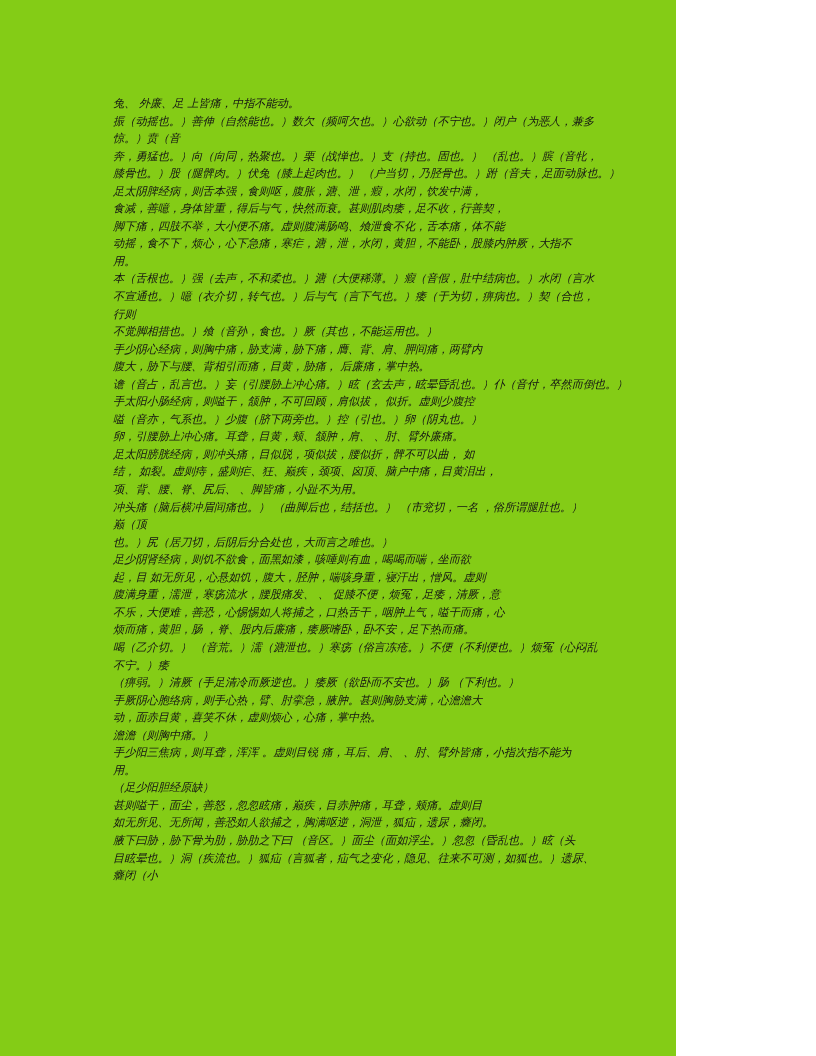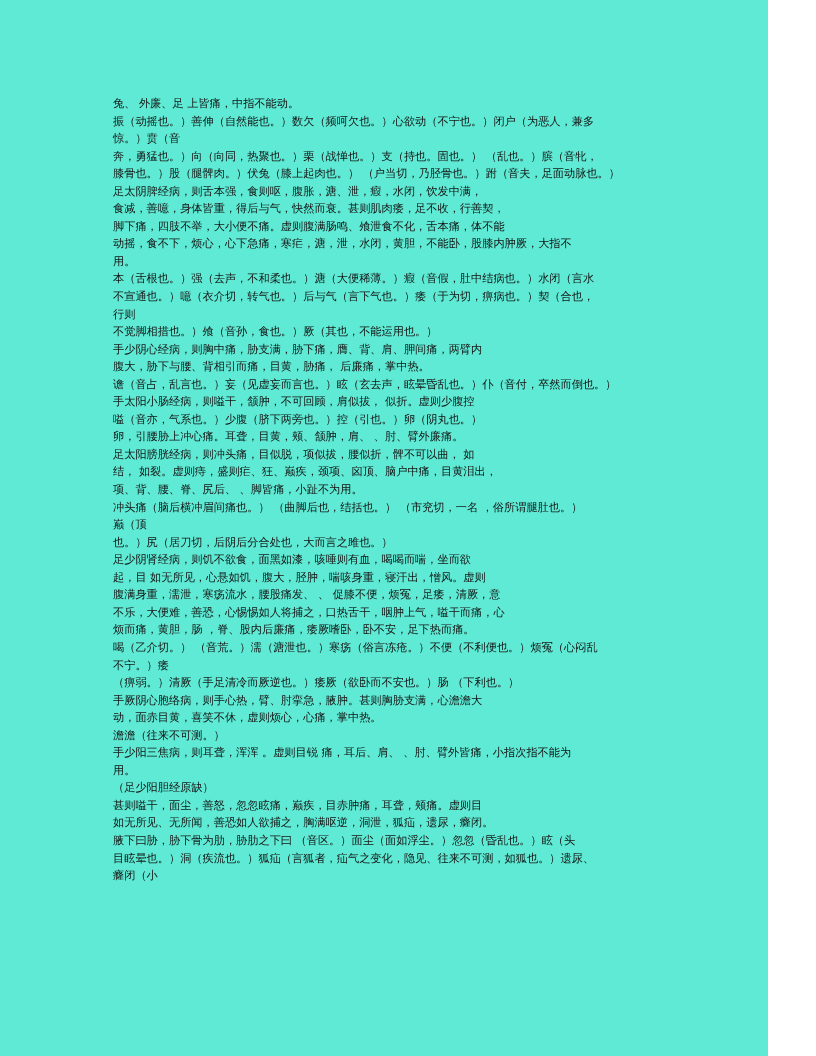--- a/index.html
+++ b/index.html
@@ -8,24 +8,25 @@
     background: #ffffff;
   }
   body {
     width: 816px;
     height: 1056px;
     overflow: hidden;
     font-family: "DejaVu Serif", "Liberation Serif", serif;
   }
   .page {
     position: relative;
-    width: 768px;
+    width: 676px;
     height: 1056px;
-    background: #5eead4;
+    background: #84cc16;
     box-sizing: border-box;
+    font-style: italic;
   }
   .text-block {
     position: absolute;
     left: 113px;
     top: 95px;
     width: 595px;
   }
   .line {
     font-family: "DejaVu Serif", "Liberation Serif", serif;
     font-size: 11.2px;
@@ -54,41 +55,41 @@
     <div class="line">食减，善噫，身体皆重，得后与气，快然而衰。甚则肌肉痿，足不收，行善契，</div>
     <div class="line">脚下痛，四肢不举，大小便不痛。虚则腹满肠鸣、飧泄食不化，舌本痛，体不能</div>
     <div class="line">动摇，食不下，烦心，心下急痛，寒疟，溏，泄，水闭，黄胆，不能卧，股膝内肿厥，大指不</div>
     <div class="line">用。</div>
     <div class="line">本（舌根也。）强（去声，不和柔也。）溏（大便稀薄。）瘕（音假，肚中结病也。）水闭（言水</div>
     <div class="line">不宣通也。）噫（衣介切，转气也。）后与气（言下气也。）痿（于为切，痹病也。）契（合也，</div>
     <div class="line">行则</div>
     <div class="line">不觉脚相措也。）飧（音孙，食也。）厥（其也，不能运用也。）</div>
     <div class="line">手少阴心经病，则胸中痛，胁支满，胁下痛，膺、背、肩、胛间痛，两臂内</div>
     <div class="line">腹大，胁下与腰、背相引而痛，目黄，胁痛， 后廉痛，掌中热。</div>
-    <div class="line">谵（音占，乱言也。）妄（见虚妄而言也。）眩（玄去声，眩晕昏乱也。）仆（音付，卒然而倒也。）</div>
+    <div class="line">谵（音占，乱言也。）妄（引腰胁上冲心痛。）眩（玄去声，眩晕昏乱也。）仆（音付，卒然而倒也。）</div>
     <div class="line">手太阳小肠经病，则嗌干，颔肿，不可回顾，肩似拔， 似折。虚则少腹控</div>
     <div class="line">嗌（音亦，气系也。）少腹（脐下两旁也。）控（引也。）卵（阴丸也。）</div>
     <div class="line">卵，引腰胁上冲心痛。耳聋，目黄，颊、颔肿，肩、 、肘、臂外廉痛。</div>
     <div class="line">足太阳膀胱经病，则冲头痛，目似脱，项似拔，腰似折，髀不可以曲， 如</div>
     <div class="line">结， 如裂。虚则痔，盛则疟、狂、巅疾，颈项、囟顶、脑户中痛，目黄泪出，</div>
     <div class="line">项、背、腰、脊、尻后、 、脚皆痛，小趾不为用。</div>
     <div class="line">冲头痛（脑后横冲眉间痛也。） （曲脚后也，结括也。） （市兖切，一名 ，俗所谓腿肚也。）</div>
     <div class="line">巅（顶</div>
     <div class="line">也。）尻（居刀切，后阴后分合处也，大而言之雎也。）</div>
     <div class="line">足少阴肾经病，则饥不欲食，面黑如漆，咳唾则有血，喝喝而喘，坐而欲</div>
     <div class="line">起，目 如无所见，心悬如饥，腹大，胫肿，喘咳身重，寝汗出，憎风。虚则</div>
     <div class="line">腹满身重，濡泄，寒疡流水，腰股痛发、 、 促膝不便，烦冤，足痿，清厥，意</div>
     <div class="line">不乐，大便难，善恐，心惕惕如人将捕之，口热舌干，咽肿上气，嗌干而痛，心</div>
     <div class="line">烦而痛，黄胆，肠 ，脊、股内后廉痛，痿厥嗜卧，卧不安，足下热而痛。</div>
     <div class="line">喝（乙介切。） （音荒。）濡（溏泄也。）寒疡（俗言冻疮。）不便（不利便也。）烦冤（心闷乱</div>
     <div class="line">不宁。）痿</div>
     <div class="line">（痹弱。）清厥（手足清冷而厥逆也。）痿厥（欲卧而不安也。）肠 （下利也。）</div>
     <div class="line">手厥阴心胞络病，则手心热，臂、肘挛急，腋肿。甚则胸胁支满，心澹澹大</div>
     <div class="line">动，面赤目黄，喜笑不休，虚则烦心，心痛，掌中热。</div>
-    <div class="line">澹澹（往来不可测。）</div>
+    <div class="line">澹澹（则胸中痛。）</div>
     <div class="line">手少阳三焦病，则耳聋，浑浑 。虚则目锐 痛，耳后、肩、 、肘、臂外皆痛，小指次指不能为</div>
     <div class="line">用。</div>
     <div class="line">（足少阳胆经原缺）</div>
     <div class="line">甚则嗌干，面尘，善怒，忽忽眩痛，巅疾，目赤肿痛，耳聋，颊痛。虚则目</div>
     <div class="line">如无所见、无所闻，善恐如人欲捕之，胸满呕逆，洞泄，狐疝，遗尿，癃闭。</div>
     <div class="line">腋下曰胁，胁下骨为肋，胁肋之下曰 （音区。）面尘（面如浮尘。）忽忽（昏乱也。）眩（头</div>
     <div class="line">目眩晕也。）洞（疾流也。）狐疝（言狐者，疝气之变化，隐见、往来不可测，如狐也。）遗尿、</div>
     <div class="line">癃闭（小</div>
   </div>
 </div>

